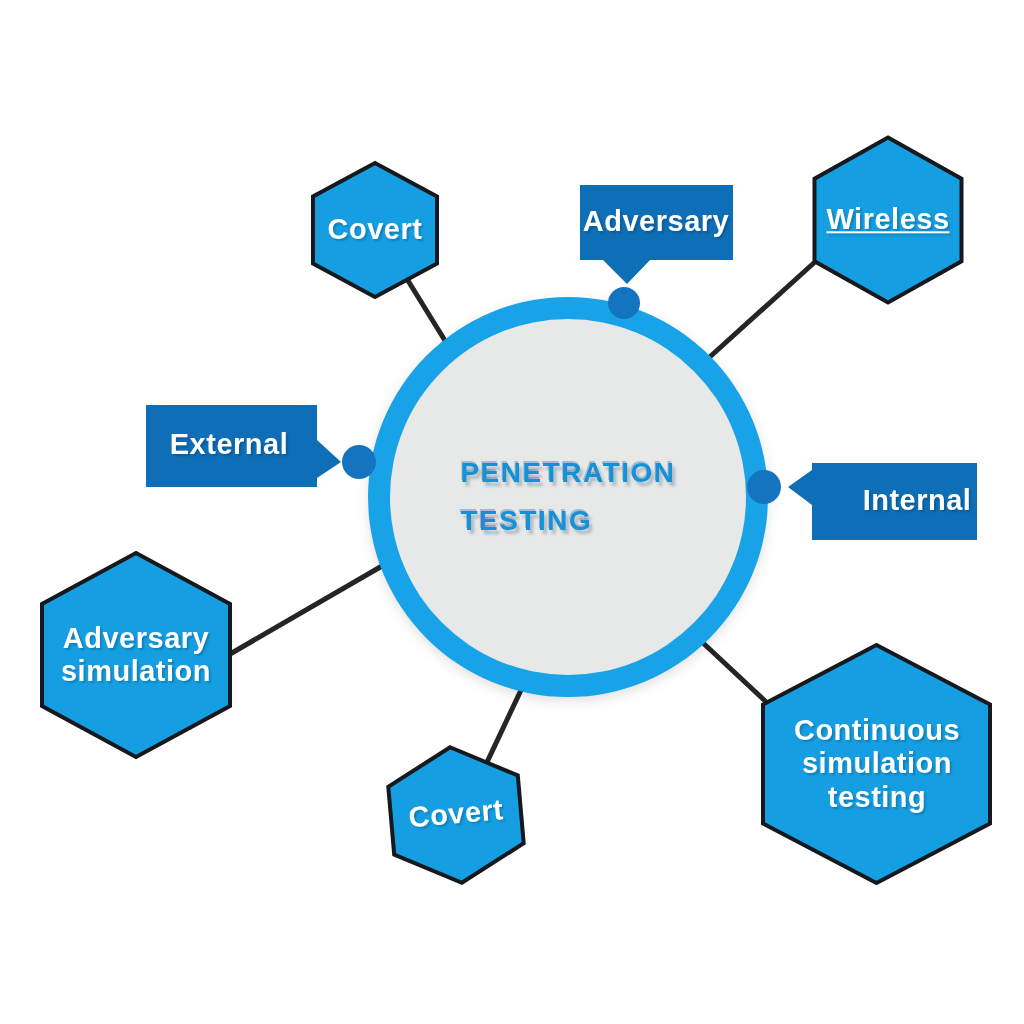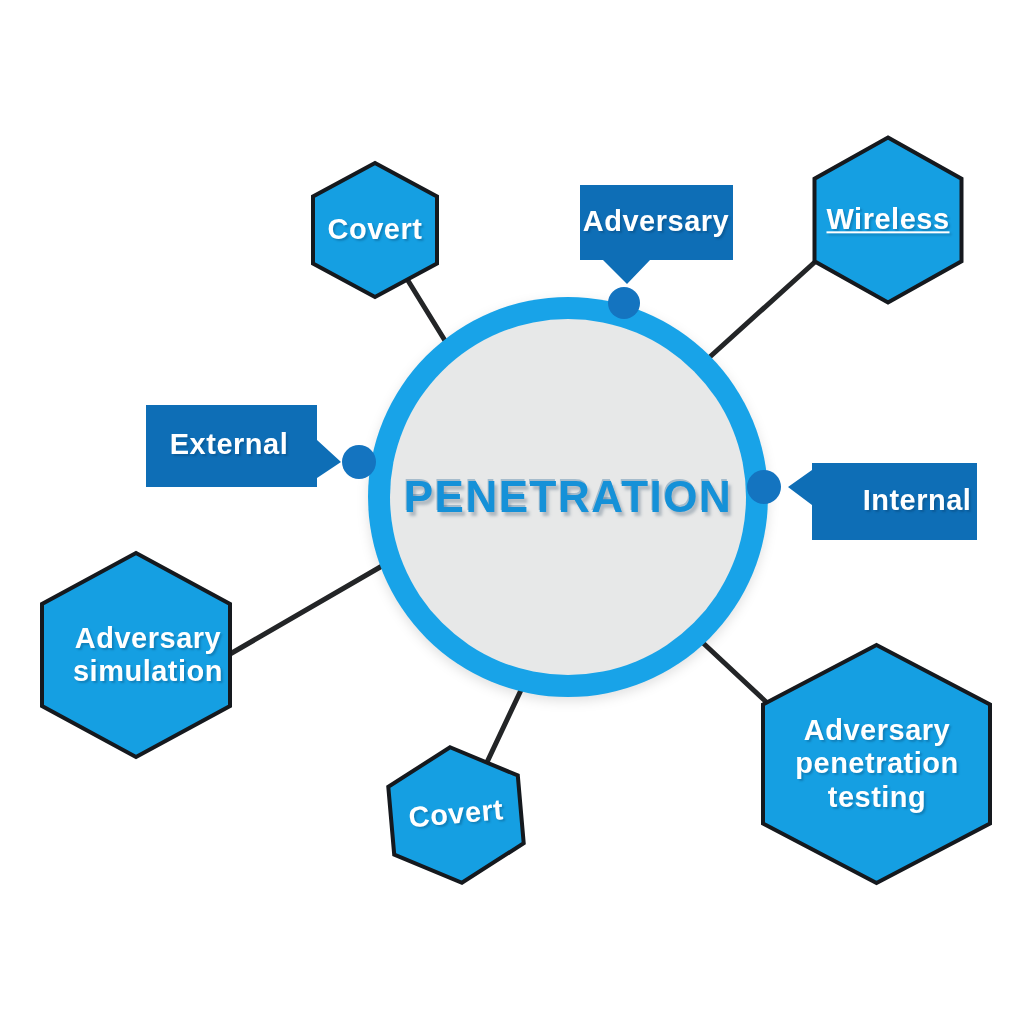--- a/index.html
+++ b/index.html
@@ -62,21 +62,21 @@
   #adversary-label { width: 178px; }
   #continuous-label { width: 204px; }
   #covert-label { transform: translate(-50%, -50%) rotate(-5deg); }
   .center-title {
     position: absolute;
     left: 568px;
     top: 497px;
     transform: translate(-50%, -50%);
     color: var(--title_color, #1591d8);
     font-weight: bold;
-    font-size: 44px;
+    font-size: 28px;
     line-height: 48px;
     letter-spacing: 1.5px;
     text-align: left;
     white-space: nowrap;
     text-shadow: -1px -2px 0 rgba(16, 87, 140, 0.30), 3px 4px 3px rgba(130, 145, 160, 0.55);
   }
 </style>
 </head>
 <body>
 
@@ -103,24 +103,25 @@
     <polygon class="hexagon" points="456,747 521,781 521,849 456,883 391,849 391,781" transform="rotate(-5 456 815)"></polygon>
     <polygon class="hexagon" points="876.5,645 990,704.5 990,823.5 876.5,883 763,823.5 763,704.5"></polygon>
 
     <path class="bubble" d="M580,185 H733 V260 H650 L627,284 L603,260 H580 Z"></path>
     <path class="bubble" d="M146,405 H317 V440 L341,462 L317,478 V487 H146 Z"></path>
     <path class="bubble" d="M977,463 V540 H812 V505 L788,487 L812,470 V463 Z"></path>
   </svg>
 
   <div class="center-title">
     <div>PENETRATION</div>
+    <div>TESTING</div>
   </div>
 
   <div class="label" style="left:375px; top:230px;">Covert</div>
   <div class="label" style="left:656px; top:222px;">Adversary</div>
   <div class="label" style="left:888px; top:220px;text-decoration:underline;">Wireless</div>
   <div class="label" style="left:229px; top:445px;">External</div>
   <div class="label" style="left:885px; top:501px;margin-left:32px;">Internal</div>
-  <div class="label wrap" id="adversary-label" style="left:148px; top:655px;text-align:center;">Adversary simulation</div>
+  <div class="label wrap" id="adversary-label" style="left:136px; top:655px;text-align:center;">Adversary simulation</div>
   <div class="label" id="covert-label" style="left:456px; top:814px;">Covert</div>
-  <div class="label wrap" id="continuous-label" style="left:877px; top:764px;">Adversary penetration testing</div>
+  <div class="label wrap" id="continuous-label" style="left:877px; top:764px;">Continuous simulation testing</div>
 
 </div>
 
 </body></html>

